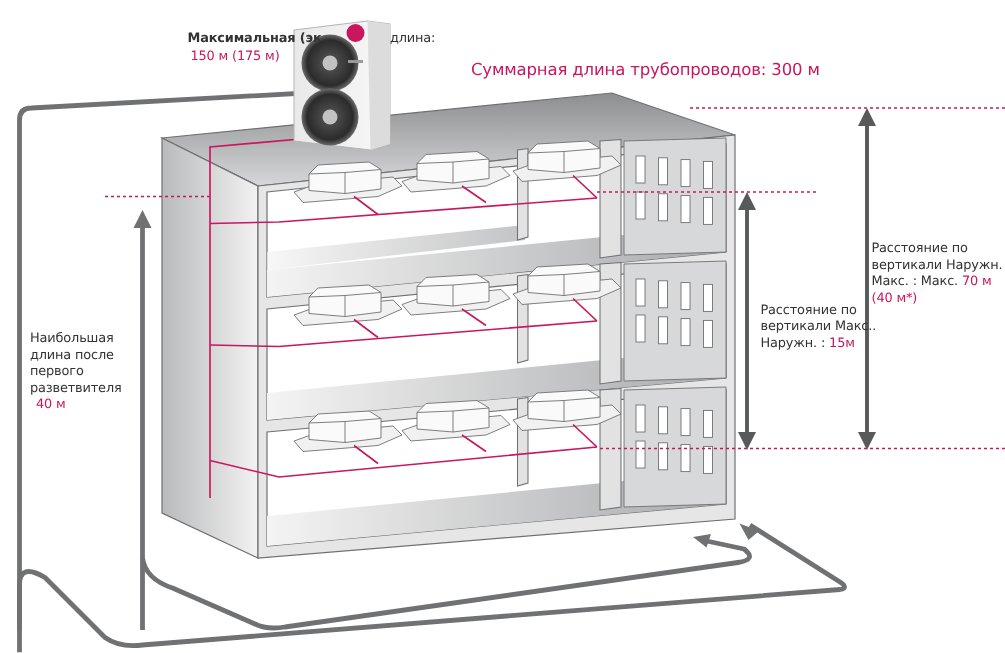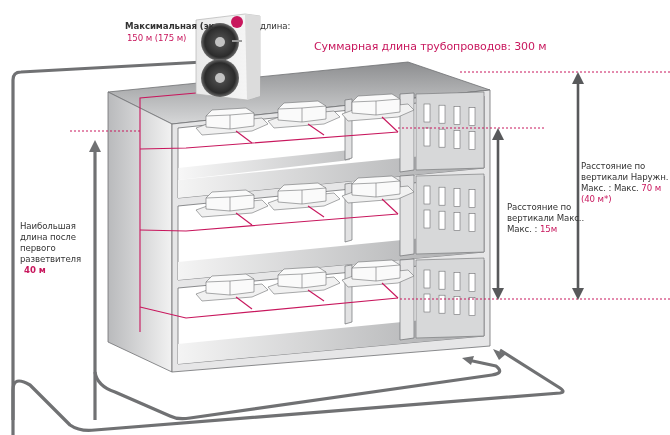--- a/index.html
+++ b/index.html
@@ -221,27 +221,27 @@
   <span>Максимальная (эк</span>
 </div>
 <div class="lbl" style="left:260px; top:21px;">длина:</div>
 <div class="lbl accent" style="left:127px; top:33px; white-space:nowrap;">150 м (175 м)</div>
 
 <div class="lbl" style="left:20px; top:221px;">
   <div>Наибольшая</div>
   <div>длина после</div>
   <div>первого</div>
   <div>разветвителя</div>
-  <div class="accent" style="padding-left:4px;font-weight:bold;">40 м</div>
+  <div class="accent" style="padding-left:4px;">40 м</div>
 </div>
 
 <div class="lbl" style="left:507px; top:202px; white-space:nowrap;">
   <div>Расстояние по</div>
   <div>вертикали Макс..</div>
-  <div><span>Макс. : </span><span class="accent">15м</span></div>
+  <div><span>Наружн. : </span><span class="accent">15м</span></div>
 </div>
 
 <div class="lbl" style="left:581px; top:161px; white-space:nowrap;">
   <div>Расстояние по</div>
   <div>вертикали Наружн. /</div>
   <div><span>Макс. : Макс. </span><span class="accent">70 м</span></div>
   <div class="accent">(40 м*)</div>
 </div>
 
 </body></html>

